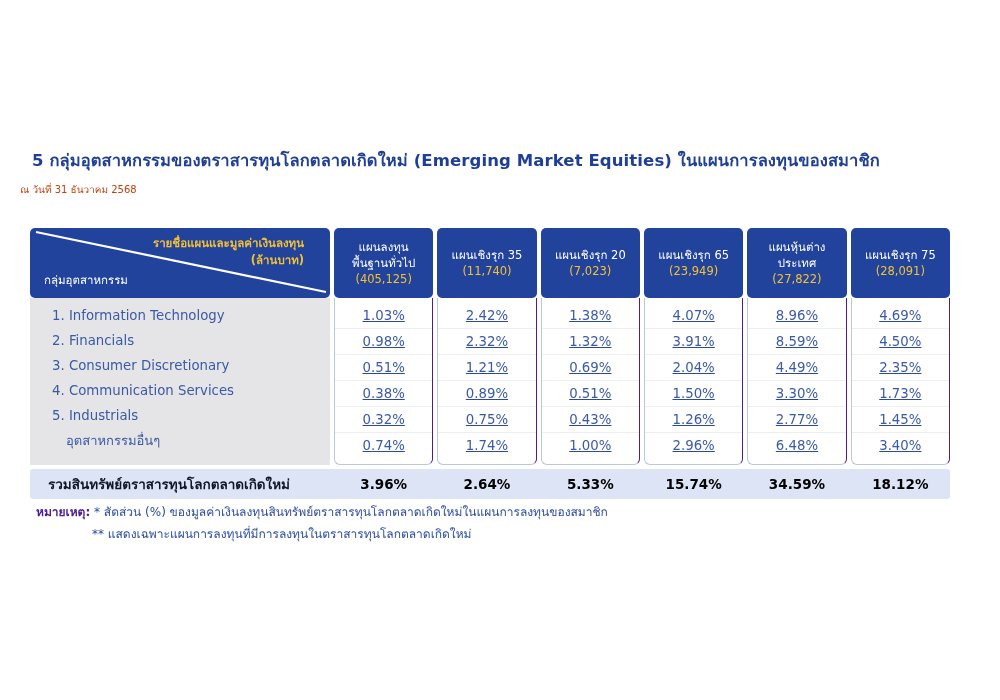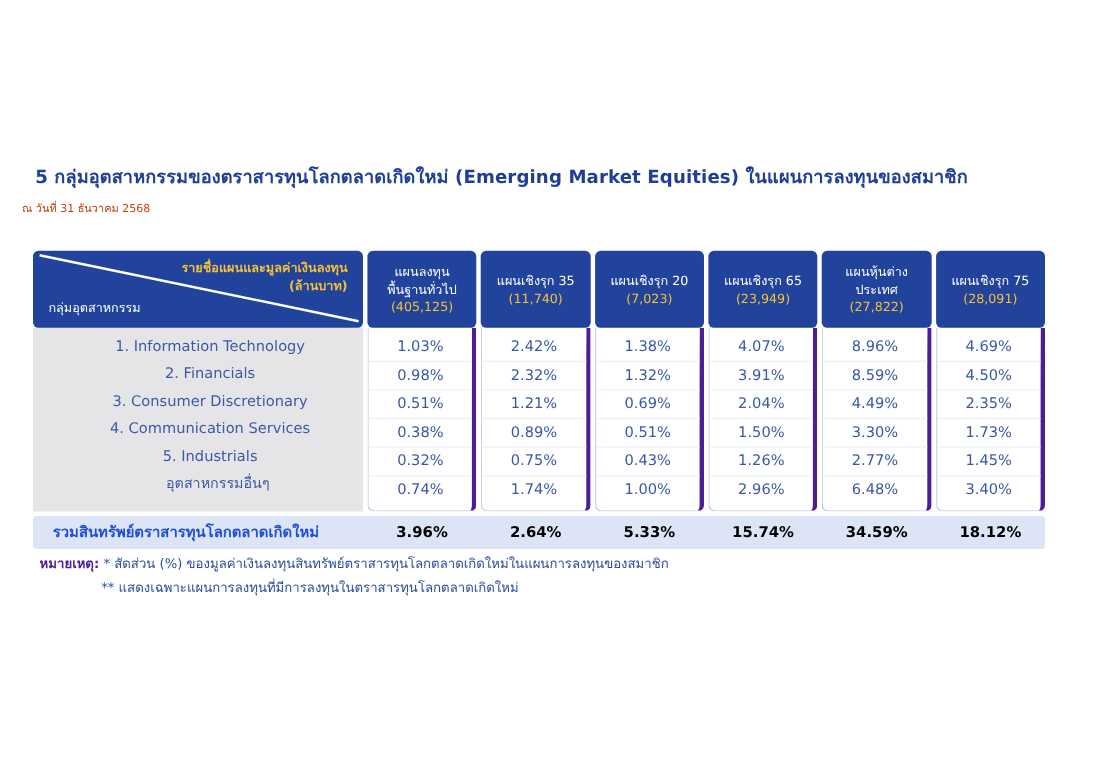--- a/index.html
+++ b/index.html
@@ -68,21 +68,21 @@
   }
   .corner .diag {
     position: absolute;
     left: 0;
     top: 0;
     width: 100%;
     height: 100%;
   }
   .corner .lbl-top {
     position: absolute;
-    right: 14px;
+    right: 26px;
     top: 7px;
     text-align: right;
     font-size: 11.5px;
     font-weight: bold;
     color: #f3c135;
     line-height: 1.45;
   }
   .corner .lbl-bottom {
     position: absolute;
     left: 14px;
@@ -117,46 +117,46 @@
     display: flex;
     align-items: stretch;
   }
   .namecol {
     flex: 0 0 300px;
     width: 300px;
     background: #e5e5e7;
     padding-top: 5px;
     padding-bottom: 6px;
     box-sizing: border-box;
-    text-align: center;
   }
   .namecol .nm {
     height: 25px;
     line-height: 25px;
     padding-left: 22px;
     font-size: 13.3px;
     color: #3b5aa6;
     white-space: nowrap;
   }
   .namecol .nm.thai {
     padding-left: 36px;
     font-size: 13px;
   }
 
   .datacol {
     flex: 1 1 0;
     margin-left: 4px;
     border-left: 1px solid #b9c7e6;
-    border-right: 4px solid #4c1d95;
+    border-right: 1px solid #4c1d95;
     border-bottom: 1px solid #b9c7e6;
     border-radius: 0 0 6px 6px;
     background: #ffffff;
     box-sizing: border-box;
     padding-top: 5px;
     padding-bottom: 6px;
+    text-decoration: underline;
   }
   .datacol .cell {
     height: 25px;
     line-height: 25px;
     text-align: center;
     font-size: 13.3px;
     color: #3b5aa6;
     border-bottom: 1px solid #eceff7;
   }
   .datacol .cell:last-child {
@@ -173,21 +173,21 @@
     border-radius: 3px;
   }
   .summary .slabel {
     flex: 0 0 300px;
     width: 300px;
     line-height: 30px;
     padding-left: 18px;
     box-sizing: border-box;
     font-size: 13.5px;
     font-weight: bold;
-    color: #1d4ed8;
+    color: #0f172a;
     white-space: nowrap;
   }
   .summary .sval {
     flex: 1 1 0;
     margin-left: 4px;
     line-height: 30px;
     text-align: center;
     font-size: 13.5px;
     font-weight: bold;
     color: #000000;

